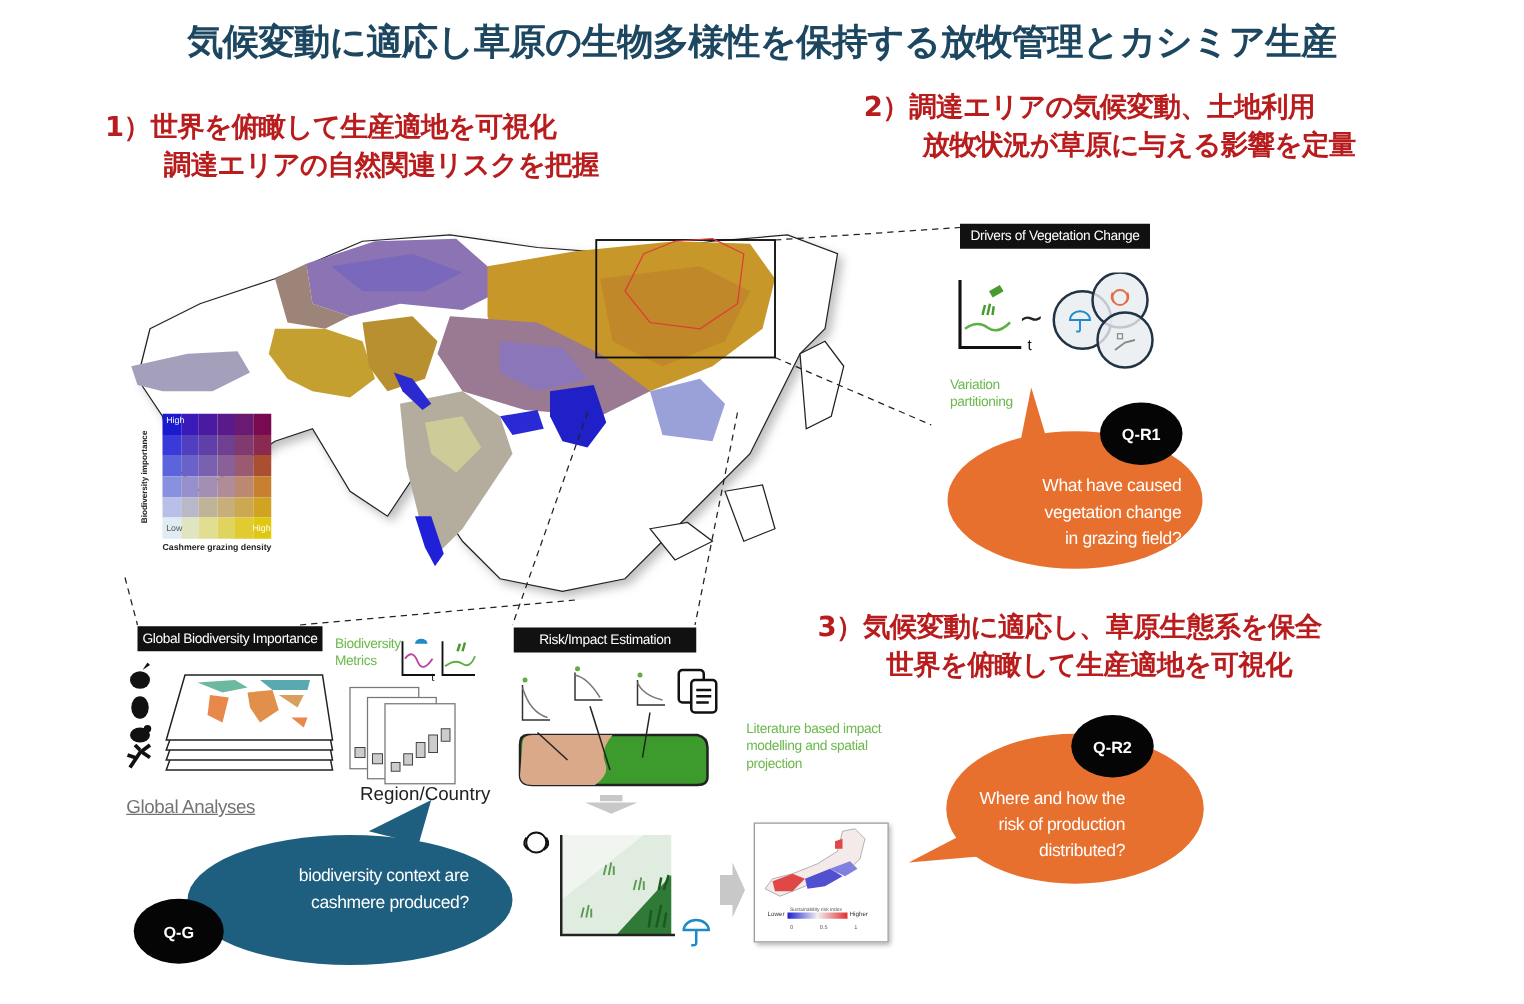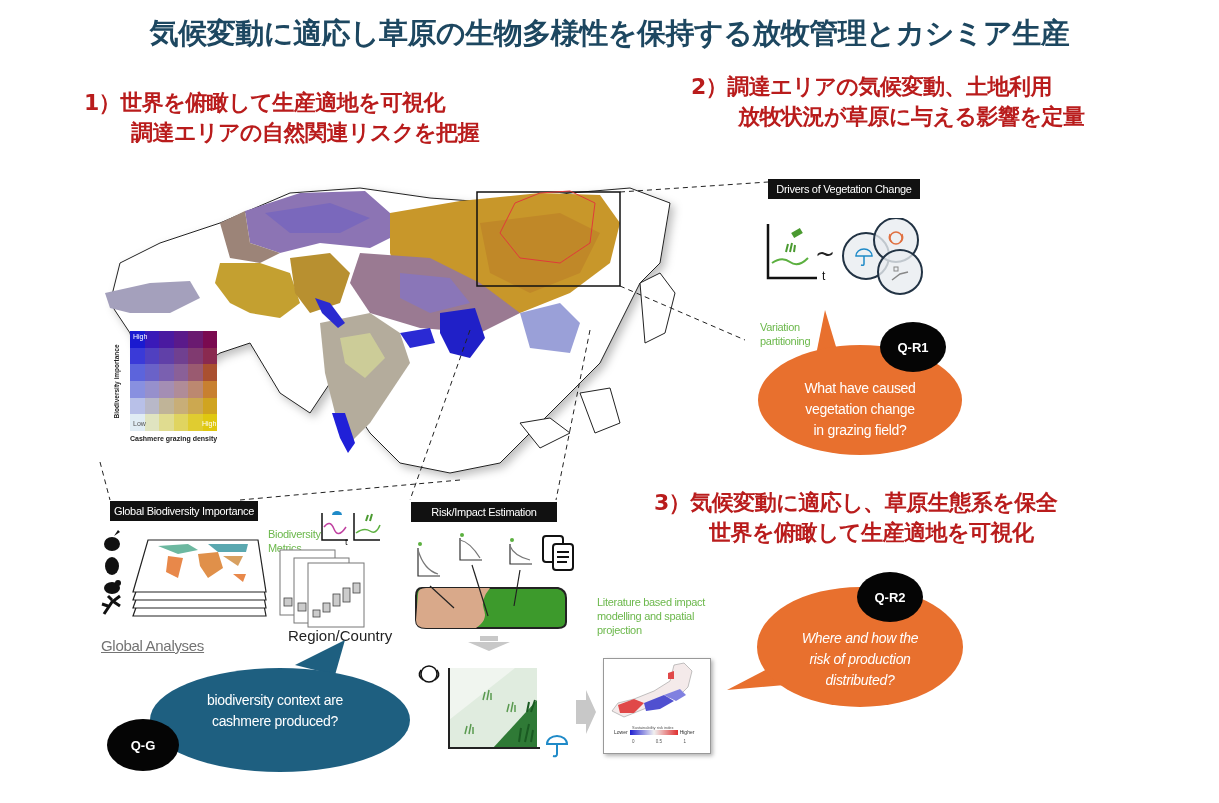--- a/index.html
+++ b/index.html
@@ -7,22 +7,22 @@
   body { position: relative; font-family: "DejaVu Sans", sans-serif; }
   .abs { position: absolute; }
   .title { left: 0; top: 14px; width: 1219px; text-align: center; font-size: 29px; font-weight: bold; color: #1d4760; letter-spacing: -0.5px; }
   .heading { color: #b91c1c; font-weight: bold; font-size: 22px; line-height: 30px; letter-spacing: -0.5px; white-space: nowrap; margin-left: 14px; }
   .h1 { left: 70px; top: 88px; }
   .h2 { left: 677px; top: 72px; }
   .h3 { left: 640px; top: 488px; }
   .indent { padding-left: 47px; }
   .indent3 { padding-left: 55px; }
   .blackbar { background: #111; color: #fff; font-family: "Liberation Sans", sans-serif; font-size: 11px; display: flex; align-items: center; justify-content: center; letter-spacing: -0.3px; }
-  .green-note { color: #6cb84c; font-family: "Liberation Sans", sans-serif; font-size: 11px; line-height: 14px; letter-spacing: -0.3px; margin-top: 19px; }
-  .bubble-text { font-family: "Liberation Sans", sans-serif; color: #fff; text-align: center; font-size: 14px; line-height: 21px; letter-spacing: -0.3px; }
+  .green-note { color: #6cb84c; font-family: "Liberation Sans", sans-serif; font-size: 11px; line-height: 14px; letter-spacing: -0.3px; }
+  .bubble-text { font-family: "Liberation Sans", sans-serif; color: #fff; text-align: right; font-size: 14px; line-height: 21px; letter-spacing: -0.3px; }
   .qbadge { background: #050505; color: #fff; border-radius: 50%; font-family: "Liberation Sans", sans-serif; font-weight: bold; font-size: 13px; display: flex; align-items: center; justify-content: center; }
   .map { left: 100px; top: 163px; width: 600px; height: 317px; }
   .legend-grid { display: grid; grid-template-columns: repeat(6, 1fr); grid-template-rows: repeat(6, 1fr); width: 87px; height: 100px; }
 </style>
 </head>
 <body>
 
 <div class="abs title">気候変動に適応し草原の生物多様性を保持する放牧管理とカシミア生産</div>
 
 <div class="abs heading h1">
@@ -345,18 +345,18 @@
     <span>0</span>
     <span>0.5</span>
     <span>1</span>
   </div>
 </div>
 
 <svg class="abs" style="left:725px; top:585px;" width="240" height="140">
   <path d="M2,105 L50,80 L60,100 Z" fill="#e8702e"></path>
   <ellipse cx="135" cy="62" rx="103" ry="60" fill="#e8702e"></ellipse>
 </svg>
-<div class="abs bubble-text" style="left:775px; top:628px; width:170px;font-style:italic;">
+<div class="abs bubble-text" style="left:730px; top:628px; width:170px;">
   <div>Where and how the</div>
   <div>risk of production</div>
   <div>distributed?</div>
 </div>
 <div class="abs qbadge" style="left:857px; top:572px; width:66px; height:50px;">Q-R2</div>
 
 </body></html>

